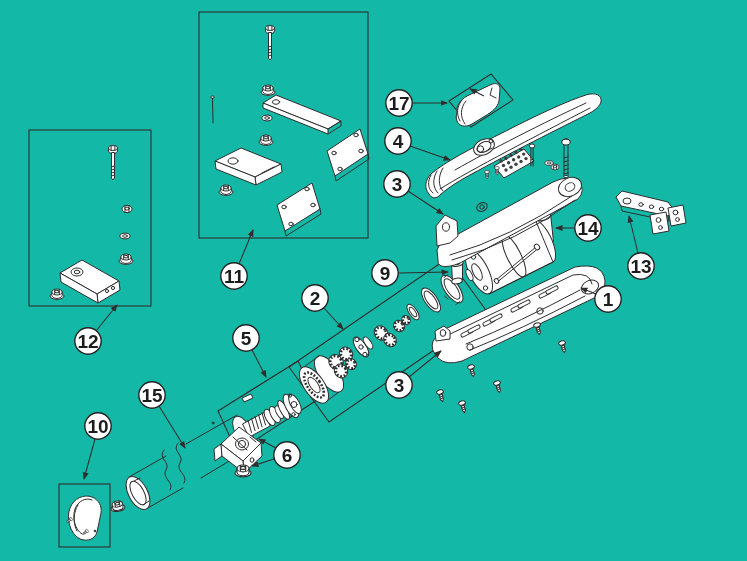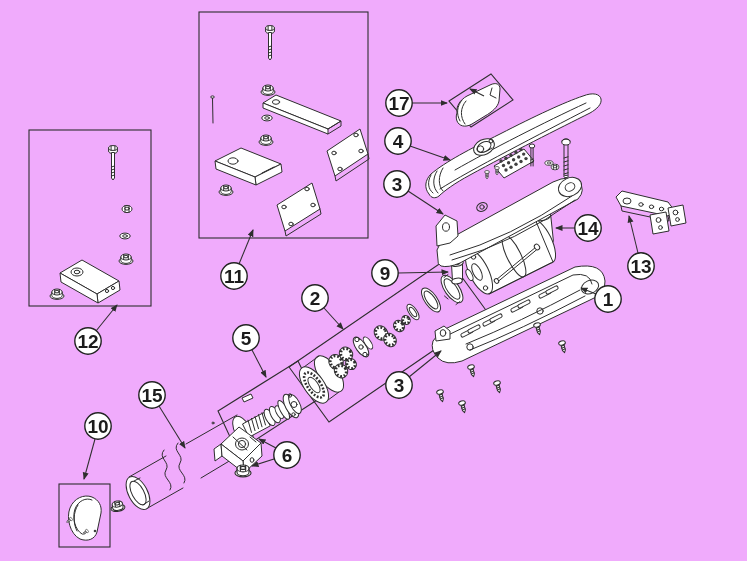--- a/index.html
+++ b/index.html
@@ -1,16 +1,16 @@
 <!DOCTYPE html>
 <html><head>
 <meta charset="utf-8">
 <style>
   html,body{margin:0;padding:0;background:#ffffff;}
-  #stage{width:747px;height:561px;position:relative;background:#f0abfc;overflow:hidden;}
+  #stage{width:747px;height:561px;position:relative;background:#14b8a6;overflow:hidden;}
   svg{display:block;}
   .ln{fill:none;stroke:#2e2e2e;stroke-width:1;stroke-linecap:round;stroke-linejoin:round;}
   .fw{fill:#ffffff;stroke:#2e2e2e;stroke-width:1;stroke-linejoin:round;}
   .box{fill:none;stroke:#2e2e2e;stroke-width:1.1;}
   .teeth{fill:none;stroke:#2e2e2e;stroke-width:2.6;stroke-dasharray:1.8 1.7;}
   .dk{fill:#3f3f3f;stroke:none;}
   .leader{fill:none;stroke:#2e2e2e;stroke-width:1.05;}
   .callout circle{fill:#ffffff;stroke:#232323;stroke-width:1.4;}
   .callout text{font:600 19px "Liberation Sans", sans-serif;fill:#1c1c1c;text-anchor:middle;}
 </style>

